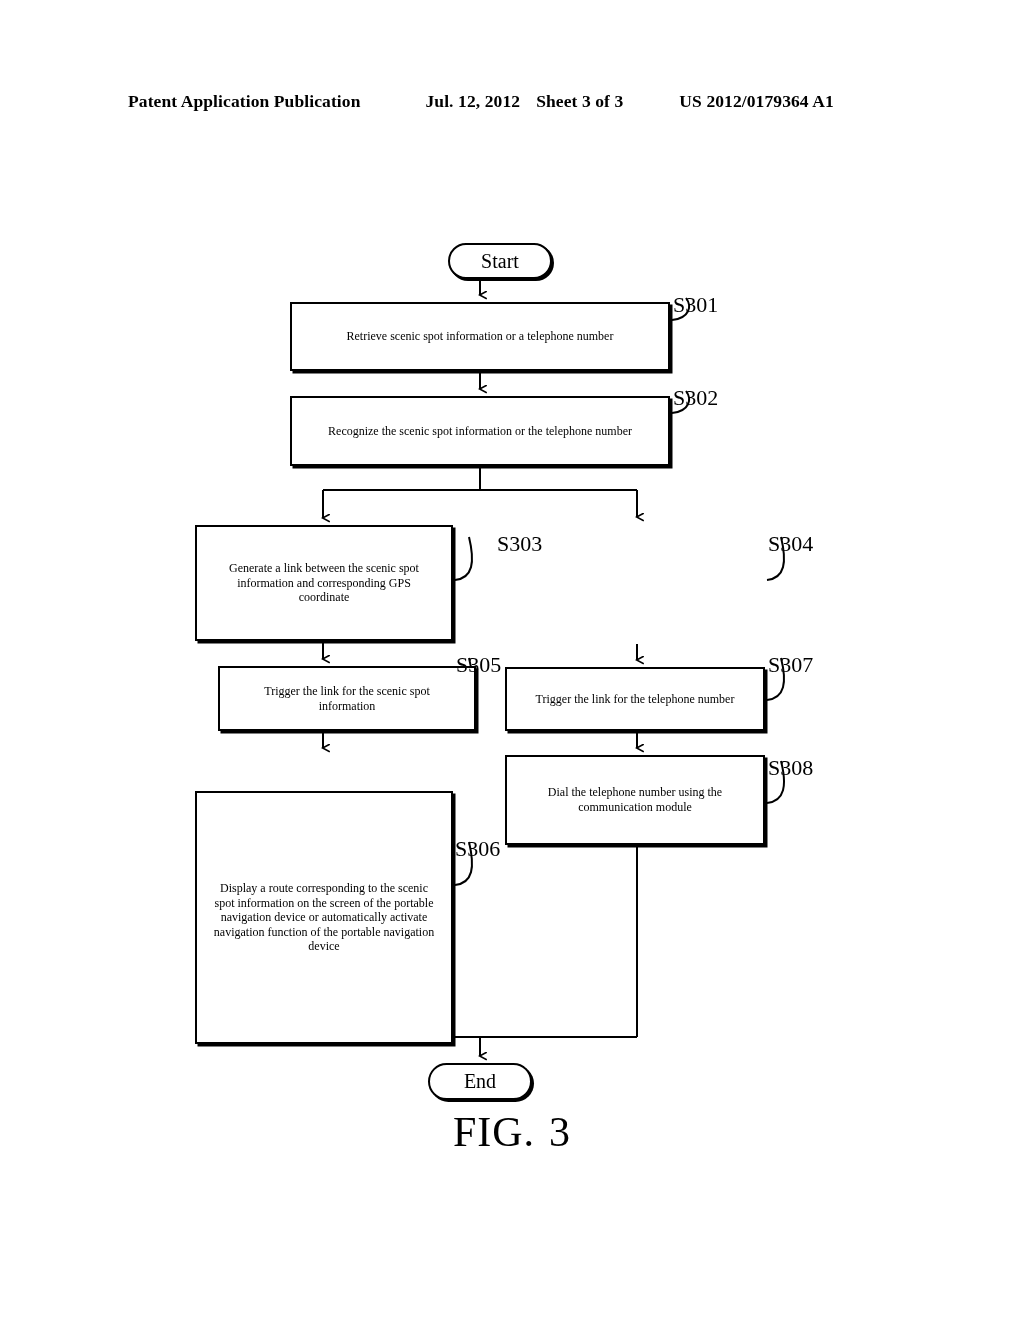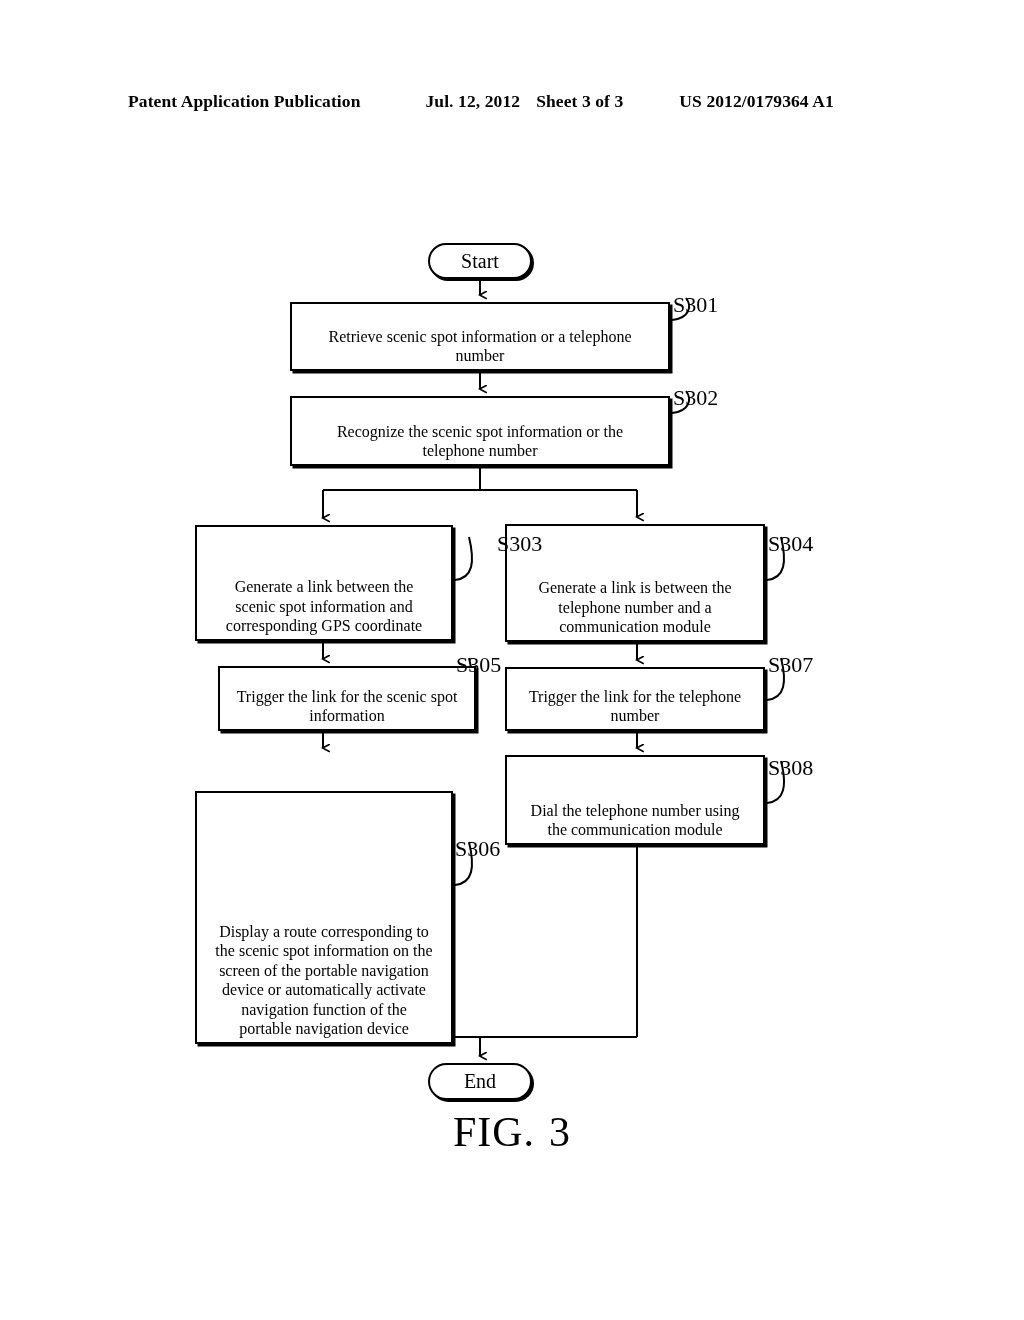--- a/index.html
+++ b/index.html
@@ -59,33 +59,32 @@
     background: #ffffff;
     display: flex;
     align-items: center;
     justify-content: center;
     text-align: center;
     line-height: 1.22;
   }
   .proc {
     border: 2.2px solid #000;
     box-shadow: 2.5px 2.5px 0 0 #000;
-    font-size: 16px;
+    font-size: 12px;
     padding: 3px 16px;
-    align-items: flex-end;
   }
   .term {
     border: 2.6px solid #000;
     border-radius: 999px;
     box-shadow: 2px 2px 0 0 #000;
     font-size: 20px;
   }
 
   
-  #node-start   { left: 428px; top: 243px;  width: 104px; height: 36px; }
+  #node-start   { left: 448px; top: 243px;  width: 104px; height: 36px; }
   #node-s301    { left: 290px; top: 302px;  width: 380px; height: 69px; }
   #node-s302    { left: 290px; top: 396px;  width: 380px; height: 70px; }
   #node-s303    { left: 195px; top: 525px;  width: 258px; height: 116px; }
   #node-s304    { left: 505px; top: 524px;  width: 260px; height: 118px; }
   #node-s305    { left: 195px; top: 666px;  width: 258px; height: 65px; margin-left: 23px; }
   #node-s307    { left: 505px; top: 667px;  width: 260px; height: 64px; }
   #node-s306    { left: 195px; top: 755px;  width: 258px; height: 253px; margin-top: 36px; }
   #node-s308    { left: 505px; top: 755px;  width: 260px; height: 90px; }
   #node-end     { left: 428px; top: 1063px; width: 104px; height: 37px; }
 
@@ -185,23 +184,20 @@
   </div>
 
   <div class="node proc" id="node-s302">
     <span>Recognize the scenic spot information or the telephone number</span>
   </div>
 
   <div class="node proc" id="node-s303">
     <span>Generate a link between the scenic spot information and corresponding GPS coordinate</span>
   </div>
 
-  <div class="node proc" id="node-s304">
-    <span>Generate a link is between the telephone number and a communication module</span>
-  </div>
 
   <div class="node proc" id="node-s305">
     <span>Trigger the link for the scenic spot information</span>
   </div>
 
   <div class="node proc" id="node-s307">
     <span>Trigger the link for the telephone number</span>
   </div>
 
   <div class="node proc" id="node-s306">

